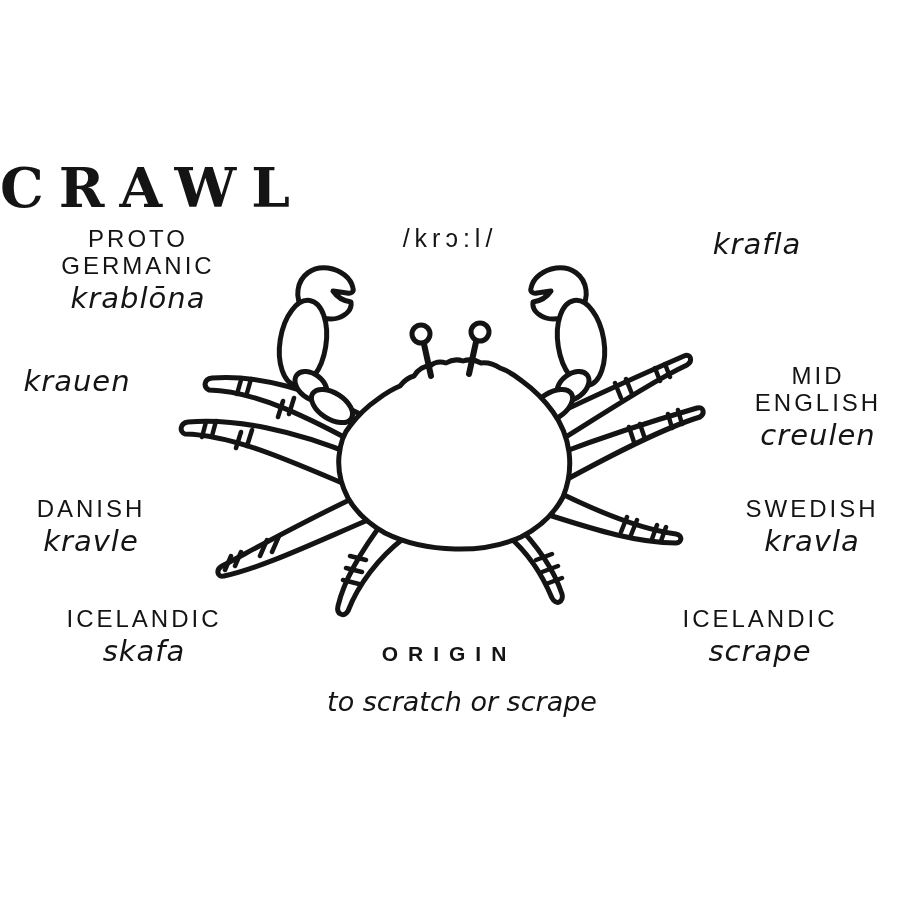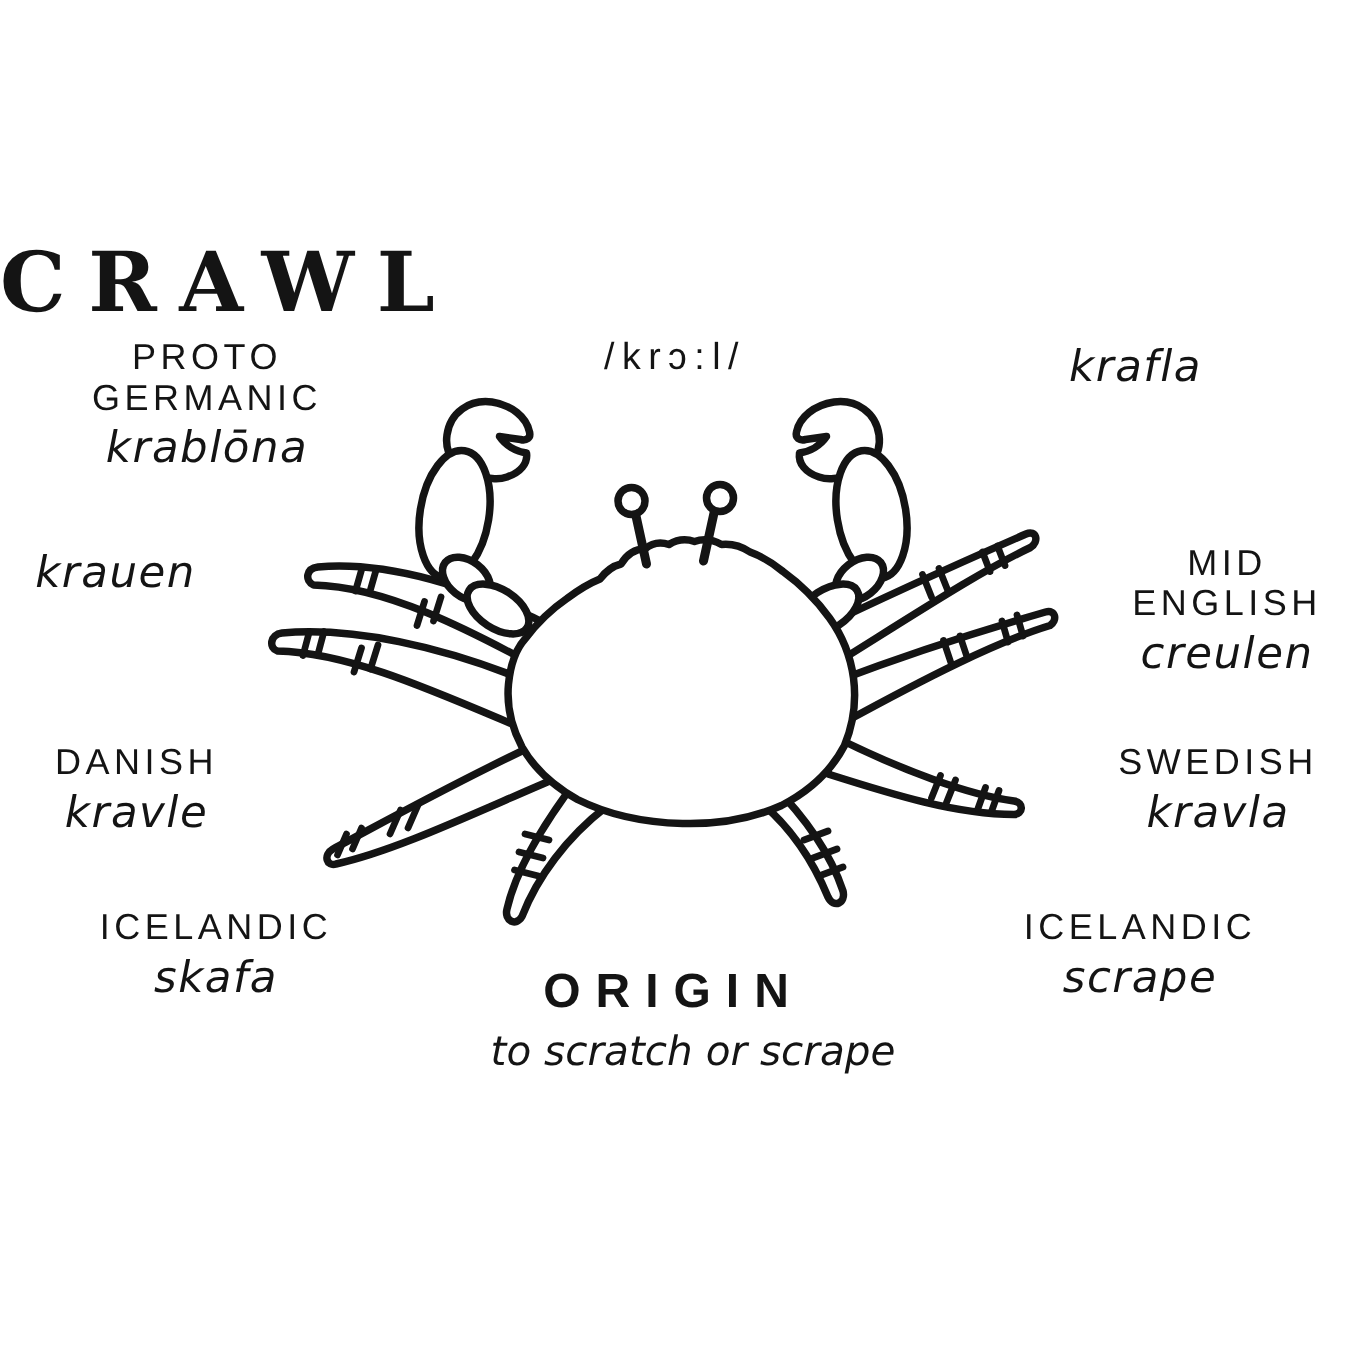--- a/index.html
+++ b/index.html
@@ -29,21 +29,21 @@
   }
   .mw120{max-width:120px;} .mw130{max-width:130px;}
   .mw150{max-width:150px;} .mw180{max-width:180px;}
 
   .pos-l1{left:28px;top:226px;}   .pos-r1{left:647px;top:226px;}
   .pos-l2{left:-33px;top:363px;}  .pos-r2{left:708px;top:363px;}
   .pos-l3{left:-19px;top:496px;}  .pos-r3{left:702px;top:496px;}
   .pos-l4{left:34px;top:606px;}   .pos-r4{left:650px;top:606px;}
 
   .origin-block{position:absolute;left:289px;top:642px;width:320px;text-align:center;}
-  .origin-label{font-size:32px;font-weight:700;letter-spacing:10px;}
+  .origin-label{font-size:21px;font-weight:700;letter-spacing:10px;}
   .origin-meaning{
     position:absolute;left:0;right:0;top:686px;text-align:center;
     font-family:"DejaVu Sans",sans-serif;font-style:italic;font-size:27px;padding-left:24px;
   }
 </style>
 </head>
 <body>
 
 <div class="canvas">
 

